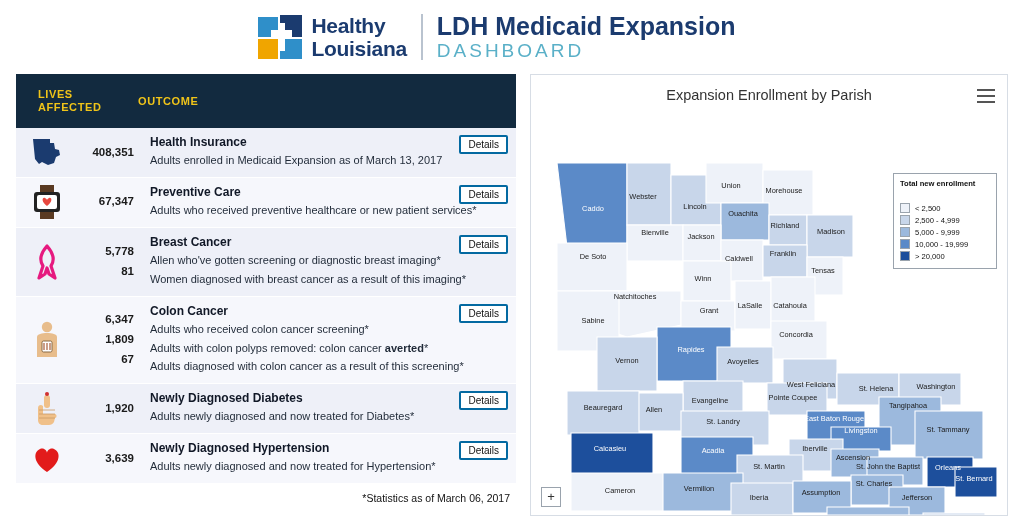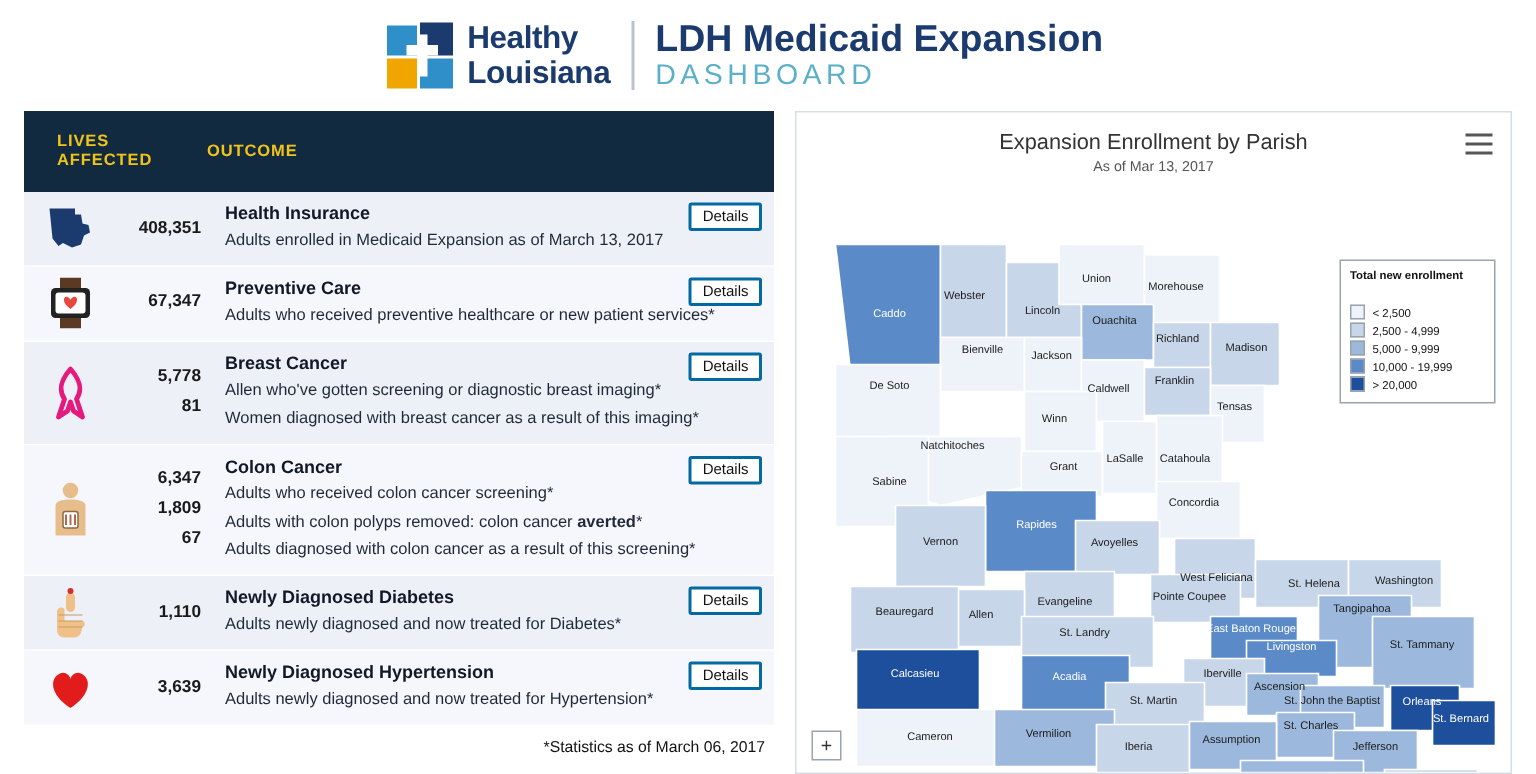--- a/index.html
+++ b/index.html
@@ -263,21 +263,21 @@
     <div class="row">
       <div class="row-icon">
         <svg class="icon-hand" viewBox="0 0 26 34">
           <rect x="10" y="3" width="6" height="13" rx="3" fill="#f0c089"></rect>
           <path d="M4 16 C4 13 7 12 9 14 L9 22 L21 22 C23 22 23 26 21 26 L20 30 C19 32 17 33 15 33 L9 33 C6 33 4 31 4 28 Z" fill="#f0c089"></path>
           <circle cx="13" cy="2" r="2" fill="#d03030"></circle>
           <path d="M5 18 H21 M5 22 H21 M5 26 H21" stroke="#c99a64" stroke-width="0.8"></path>
         </svg>
       </div>
       <div class="row-num">
-        <span>1,110</span>
+        <span>1,920</span>
       </div>
       <div class="row-body">
         <div class="row-title">Newly Diagnosed Diabetes</div>
         <div class="row-desc">Adults newly diagnosed and now treated for Diabetes*</div>
       </div>
       <button class="details-btn">Details</button>
     </div>
 
     <div class="row alt">
       <div class="row-icon">
@@ -293,21 +293,20 @@
         <div class="row-desc">Adults newly diagnosed and now treated for Hypertension*</div>
       </div>
       <button class="details-btn">Details</button>
     </div>
 
     <div class="footnote">*Statistics as of March 06, 2017</div>
   </div>
 
   <div class="map-panel">
     <div class="map-title">Expansion Enrollment by Parish</div>
-    <div class="map-subtitle">As of Mar 13, 2017</div>
     <div class="hamburger">
       <i></i>
         <i></i>
         <i></i>
     </div>
 
     <div class="map-area">
       <svg width="478" height="400" viewBox="0 0 478 400">
         <g stroke="#ffffff" stroke-width="1.1">
 

